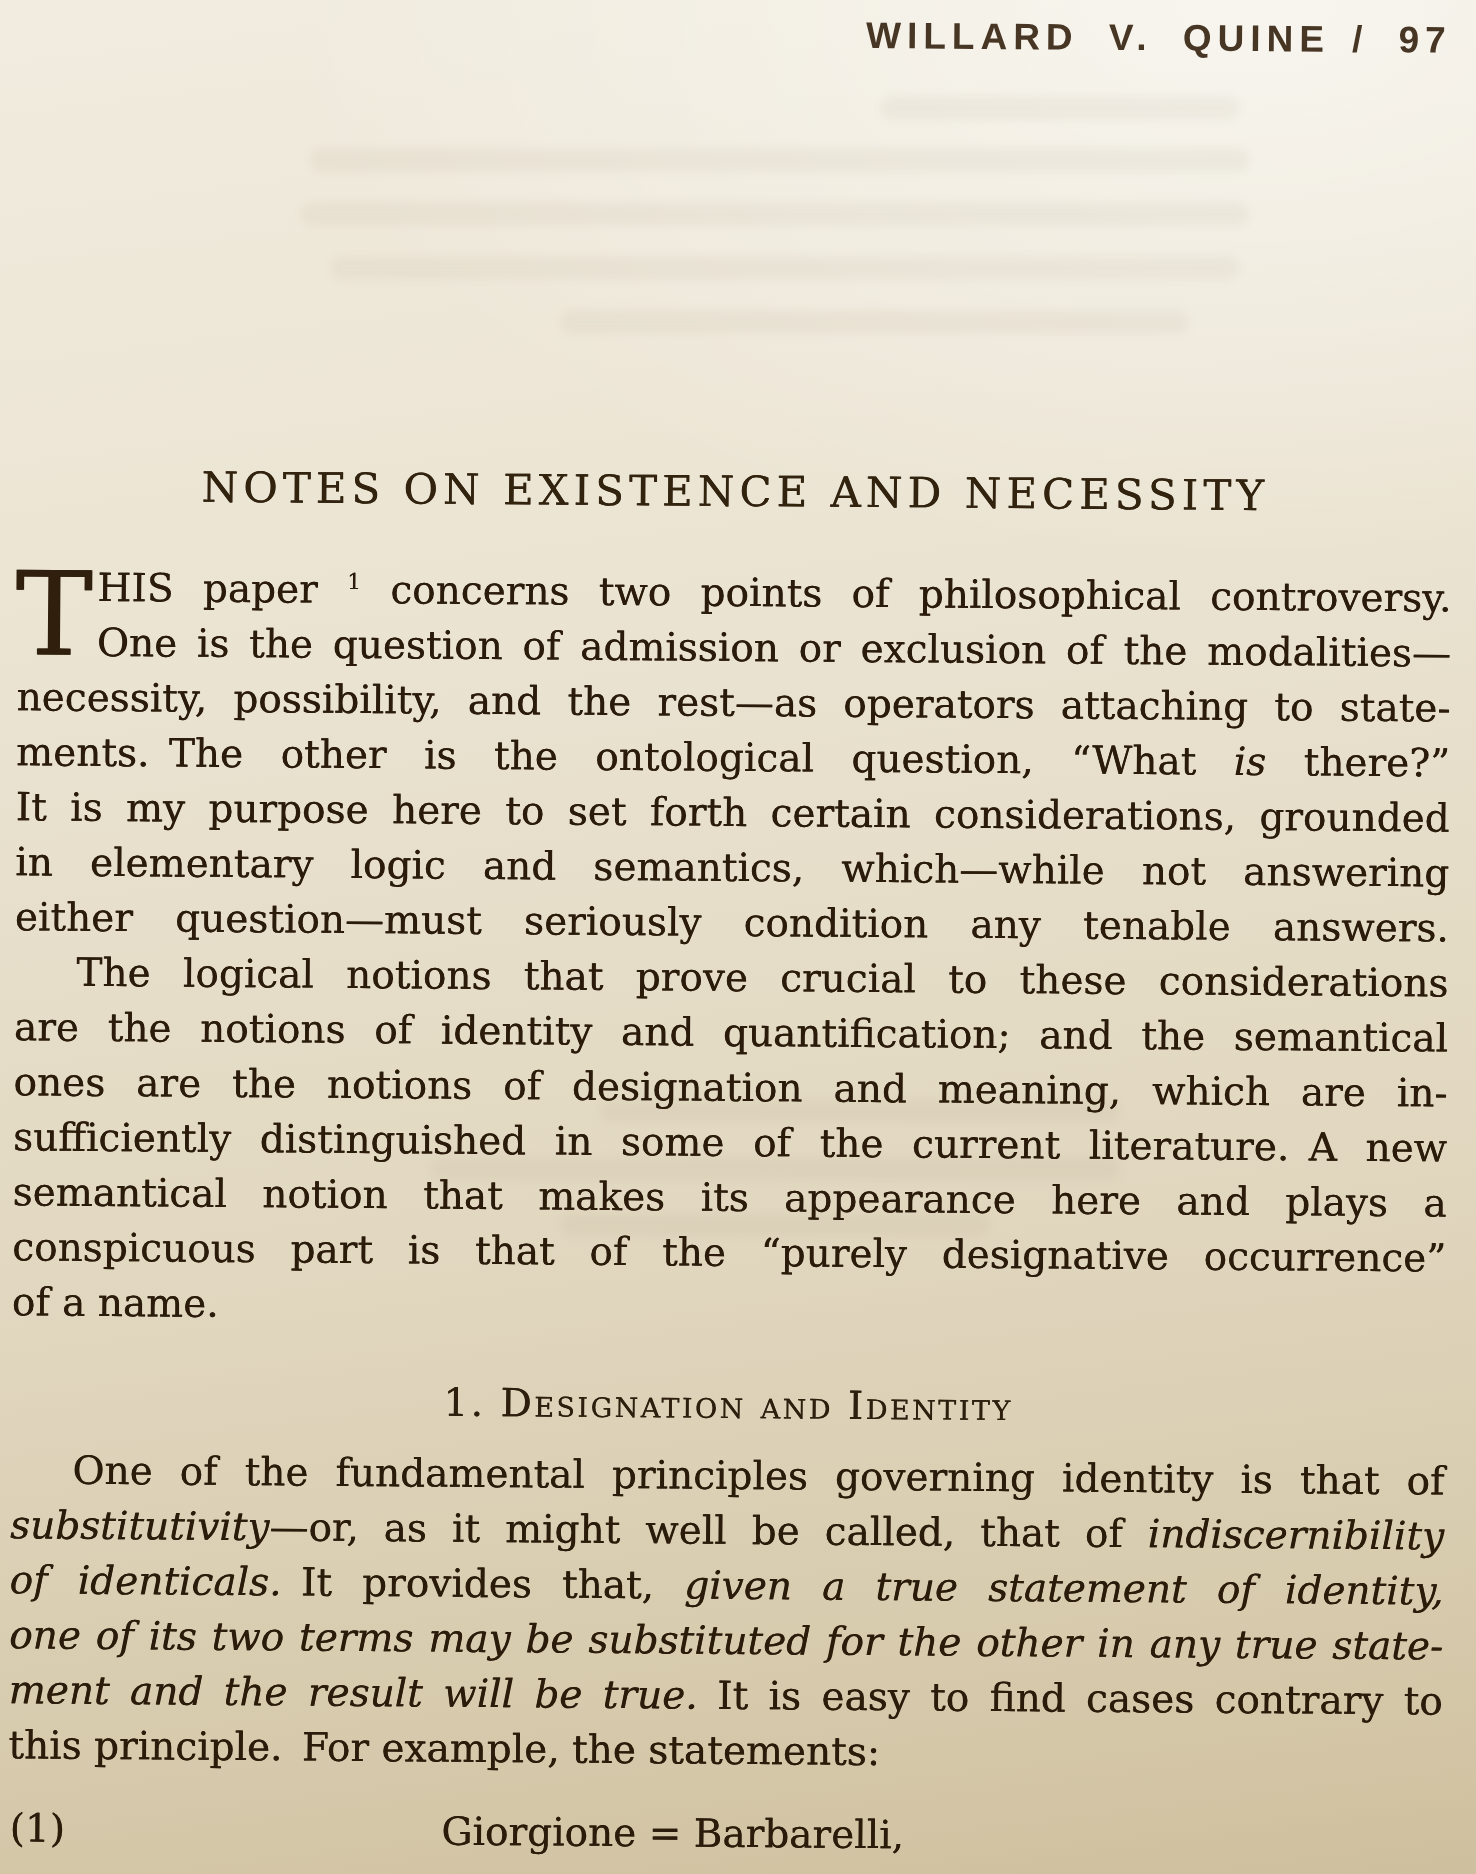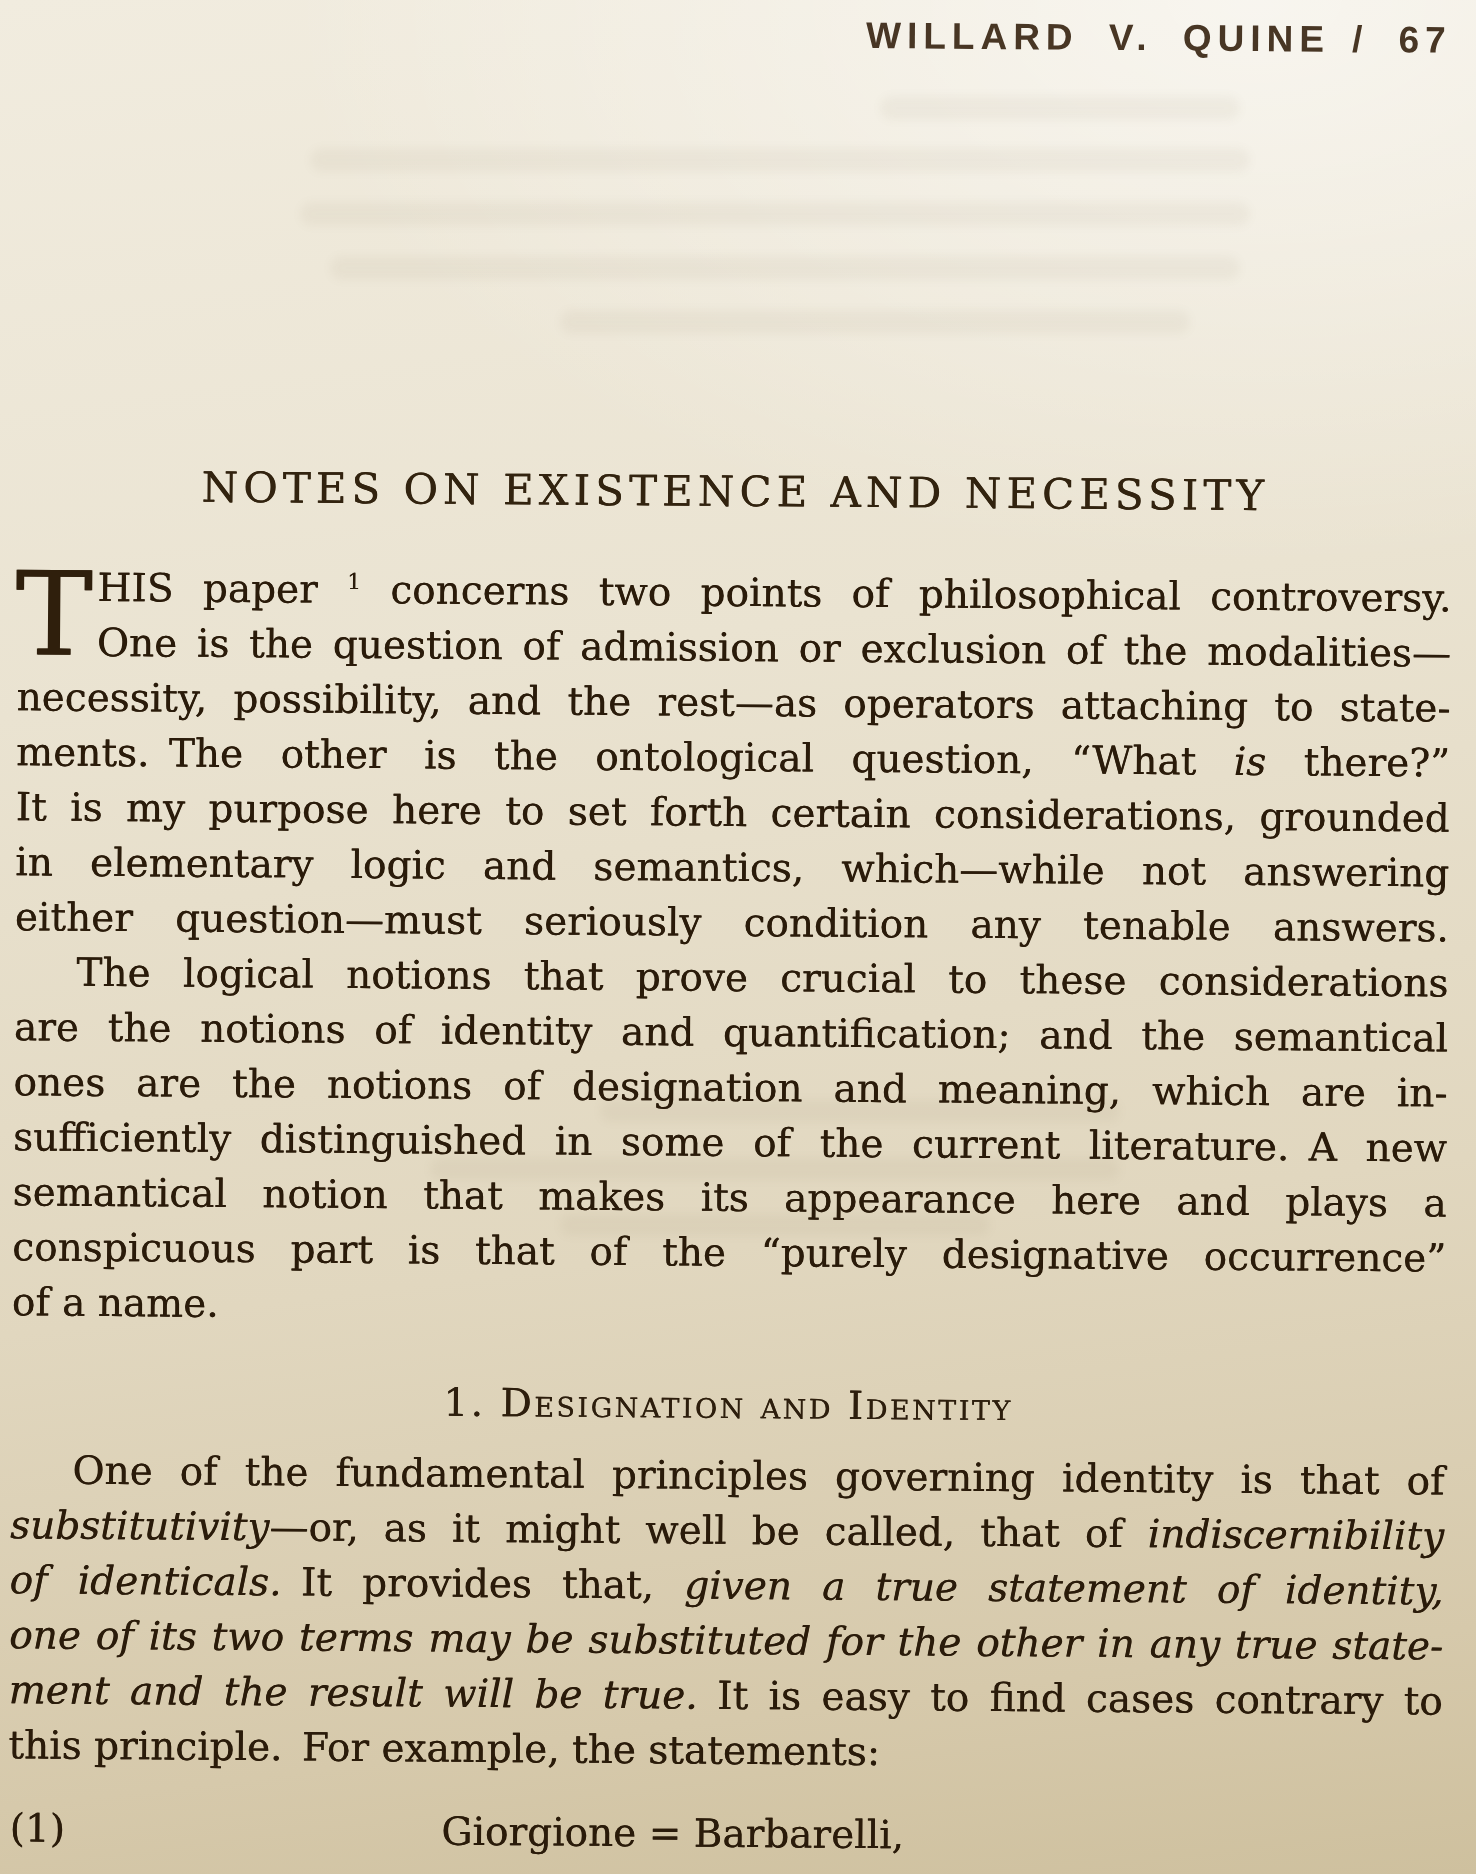--- a/index.html
+++ b/index.html
@@ -108,21 +108,21 @@
   <div class="ghost" style="left:300px; top:202px; width:950px; height:24px;"></div>
   <div class="ghost" style="left:330px; top:256px; width:910px; height:24px;"></div>
   <div class="ghost" style="left:560px; top:310px; width:630px; height:24px;"></div>
   <div class="ghost" style="left:600px; top:1100px; width:520px; height:22px;"></div>
   <div class="ghost" style="left:430px; top:1158px; width:690px; height:22px;"></div>
   <div class="ghost" style="left:560px; top:1214px; width:430px; height:22px;"></div>
 </div>
 
 <div class="sheet">
   <div class="running-head">
-    <span>WILLARD V. QUINE</span><span class="page-ref">/ 67</span>
+    <span>WILLARD V. QUINE</span><span class="page-ref">/ 97</span>
   </div>
   <h1 class="doc-title">NOTES ON EXISTENCE AND NECESSITY</h1>
   <div class="body-copy" id="blocks">
       <div class="paragraph first">
         <span class="drop-cap">T</span>
         <div class="line pad"><span>HIS paper </span><span class="sup">1</span><span> concerns two points of philosophical controversy.</span></div>
         <div class="line pad"><span>One is the question of admission or exclusion of the modalities—</span></div>
         <div class="line"><span>necessity, possibility, and the rest—as operators attaching to state-</span></div>
         <div class="line"><span>ments. The other is the ontological question, “What </span><span class="it">is</span><span> there?”</span></div>
         <div class="line"><span>It is my purpose here to set forth certain considerations, grounded</span></div>

